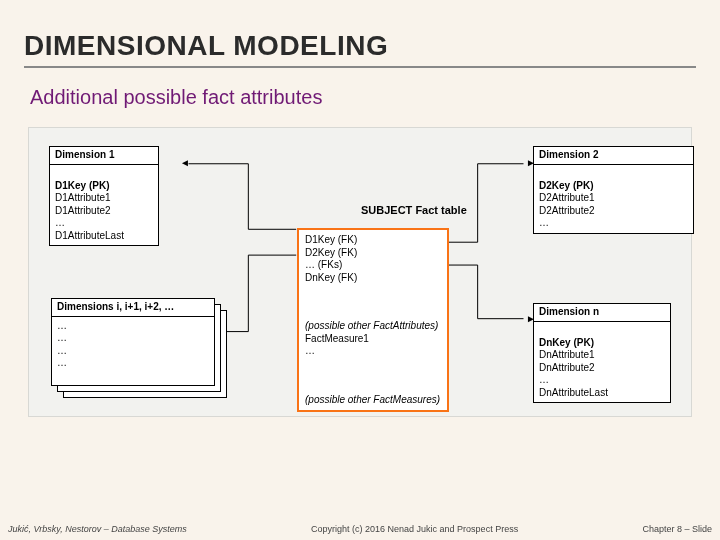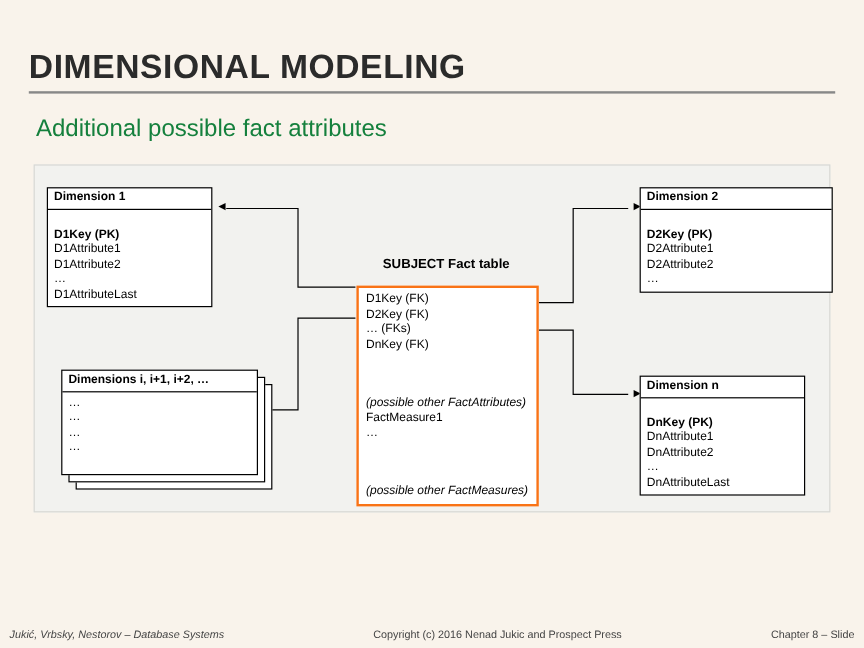--- a/index.html
+++ b/index.html
@@ -6,36 +6,36 @@
   html, body { margin: 0; padding: 0; }
   body {
     width: 720px;
     height: 540px;
     background: #f9f3eb;
     font-family: Arial, Helvetica, sans-serif;
     position: relative;
     overflow: hidden;
   }
   .slide {
-    padding: 40px 24px 0 24px;
+    padding: 30px 24px 0 24px;
   }
   .title {
     font-size: 28px;
     font-weight: bold;
     color: #2b2b2b;
     letter-spacing: 0.5px;
     border-bottom: 2px solid #888;
     padding-bottom: 4px;
     margin: 0 0 18px 0;
     font-family: "Arial Narrow", Arial, sans-serif;
     font-stretch: condensed;
   }
   .subtitle {
     font-size: 20px;
-    color: #15803d;
+    color: #701a75;
     margin: 0 0 18px 6px;
   }
   .diagram {
     background: #f2f2ef;
     border: 1px solid #d8d8d4;
     margin: 0 4px;
     height: 290px;
     position: relative;
   }
   .dim-box {
@@ -53,20 +53,21 @@
   }
   .dim-body {
     padding: 3px 5px;
   }
   .dim-body div { white-space: nowrap; }
   .fact-label {
     position: absolute;
     font-size: 11px;
     font-weight: bold;
     color: #000;
+    margin-left: 42px;
   }
   .stack-wrap {
     position: absolute;
   }
   .stack-layer {
     position: absolute;
     background: #fff;
     border: 1px solid #000;
     width: 164px;
     height: 88px;
@@ -123,21 +124,21 @@
 
         <path d="M 172 205 L 220 205 L 220 128 L 268 128"></path>
       </g>
     </svg>
 
     <span class="arrowhead" style="left:151px; top:30px;">◄</span>
     <span class="arrowhead" style="left:497px; top:30px;">►</span>
     <span class="arrowhead" style="left:497px; top:186px;">►</span>
     <span class="arrowhead" style="left:164px; top:199px;">◄</span>
 
-    <div class="dim-box" style="left:10px; top:18px; width:138px;">
+    <div class="dim-box" style="left:20px; top:18px; width:110px;">
       <div class="dim-header">Dimension 1</div>
       <div class="dim-body">
         <div class="bold">D1Key (PK)</div>
         <div>D1Attribute1</div>
         <div>D1Attribute2</div>
         <div>…</div>
         <div>D1AttributeLast</div>
       </div>
     </div>
 

